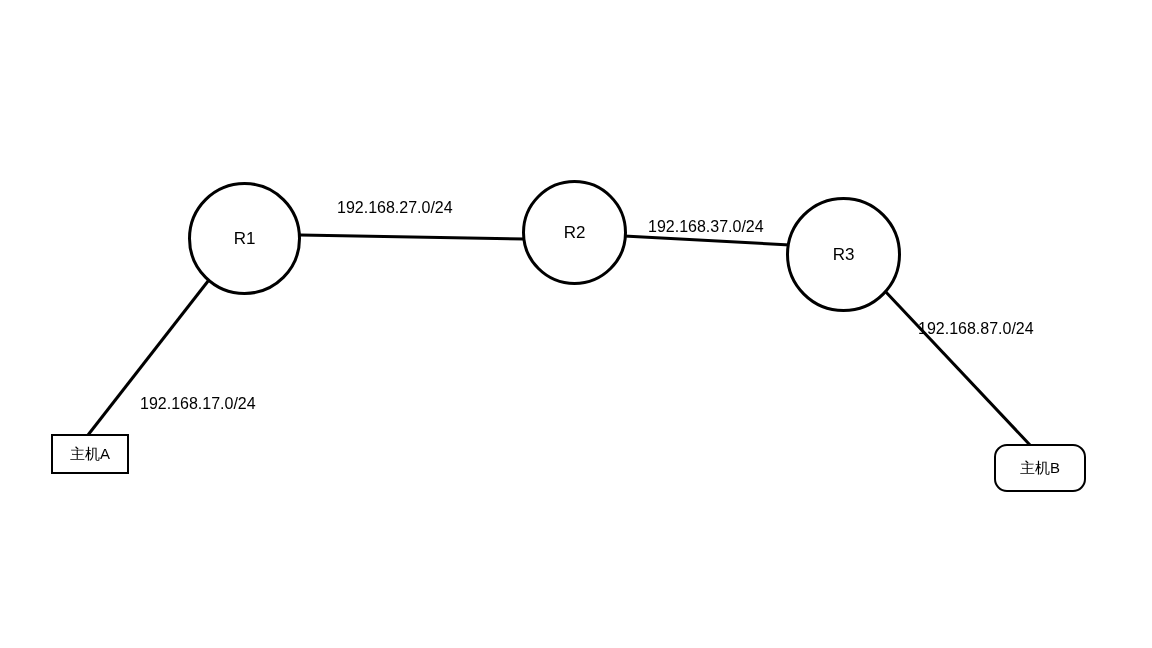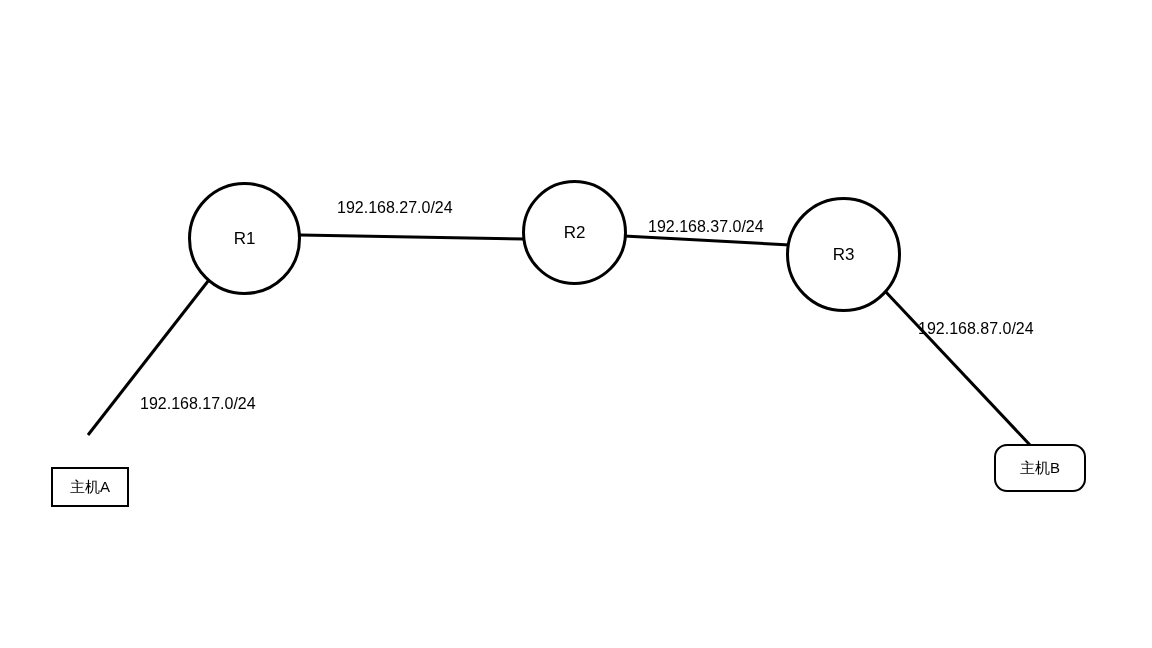--- a/index.html
+++ b/index.html
@@ -82,21 +82,21 @@
   </div>
 
   <div class="router" style="left:522px; top:180px; width:105px; height:105px;">
     <span>R2</span>
   </div>
 
   <div class="router" style="left:786px; top:197px; width:115px; height:115px;">
     <span>R3</span>
   </div>
 
-  <div class="host" style="left:51px; top:434px; width:78px; height:40px;margin-top:33px;">
+  <div class="host" style="left:51px; top:434px; width:78px; height:40px;">
     <span>主机A</span>
   </div>
 
   <div class="host" style="left:994px; top:444px; width:92px; height:48px;border-radius:13px;">
     <span>主机B</span>
   </div>
 
   <div class="label" style="left:140px; top:395px;">192.168.17.0/24</div>
   <div class="label" style="left:337px; top:199px;text-align:right;">192.168.27.0/24</div>
   <div class="label" style="left:648px; top:207px;margin-top:11px;">192.168.37.0/24</div>

